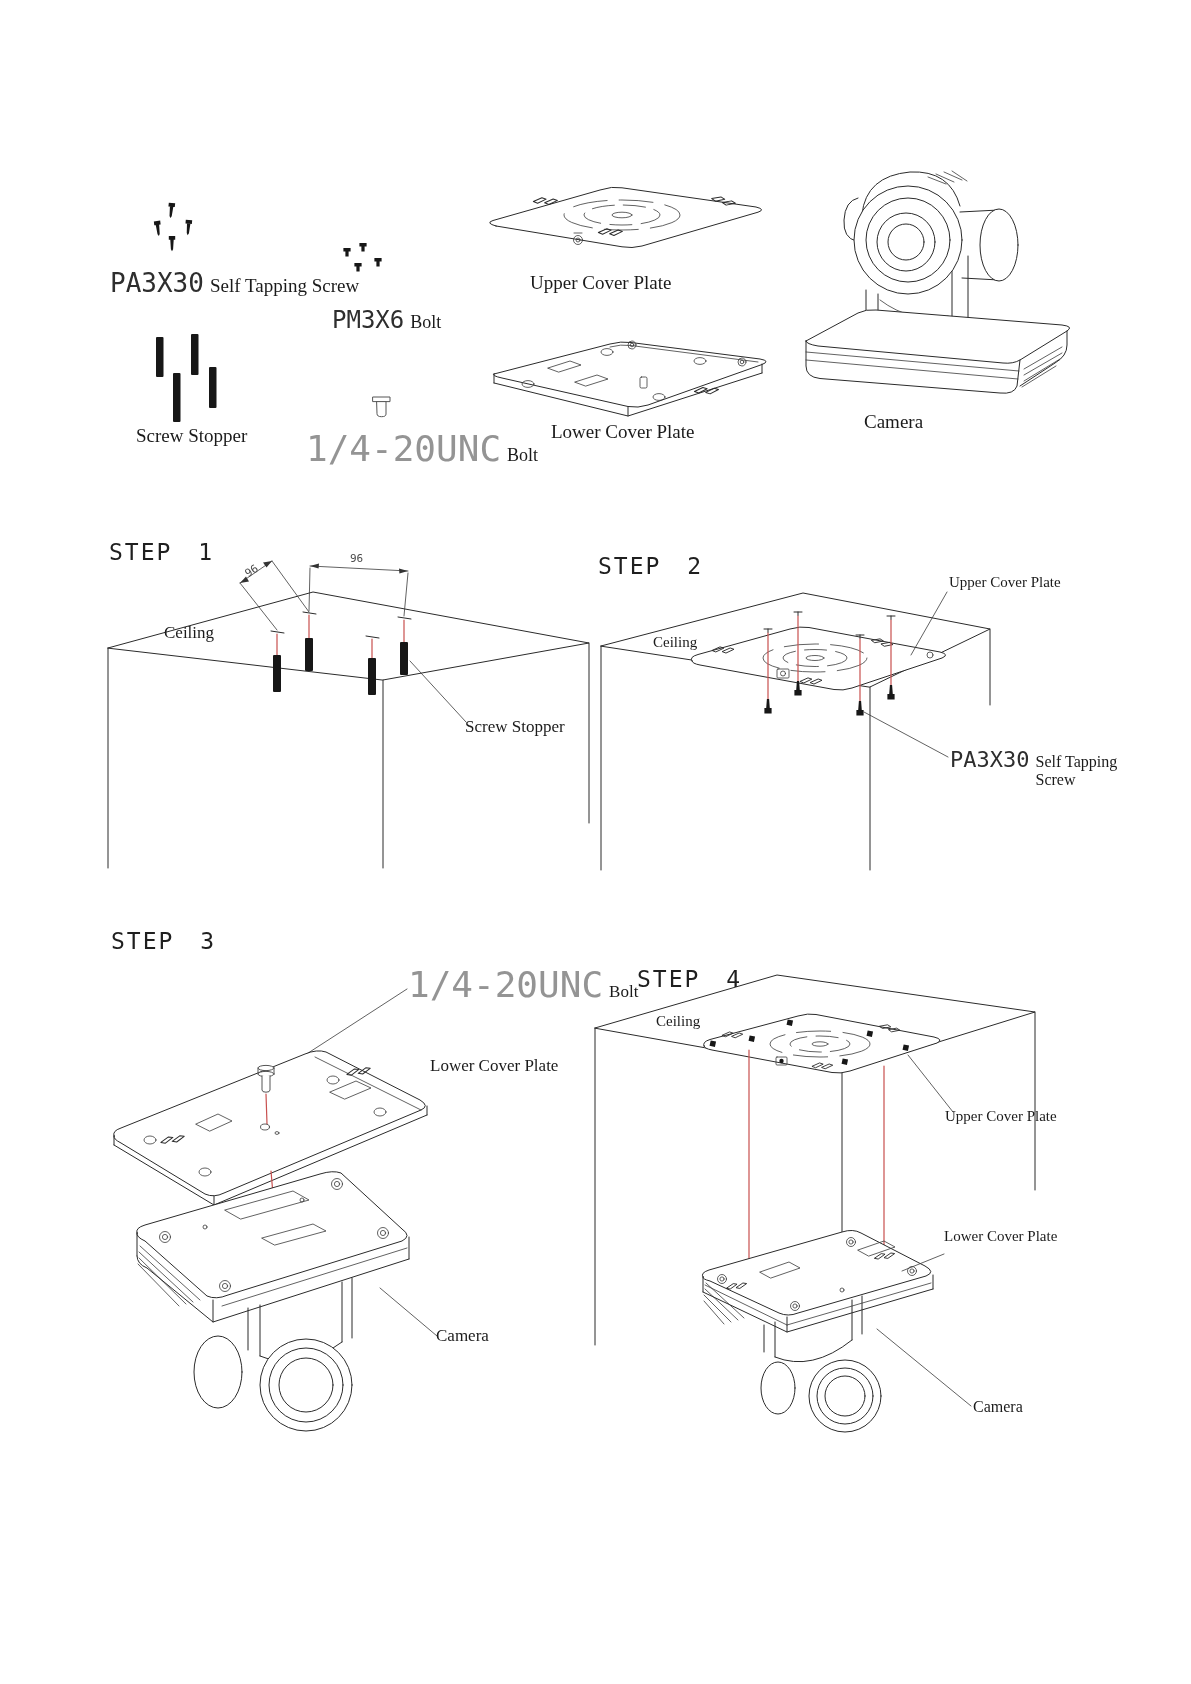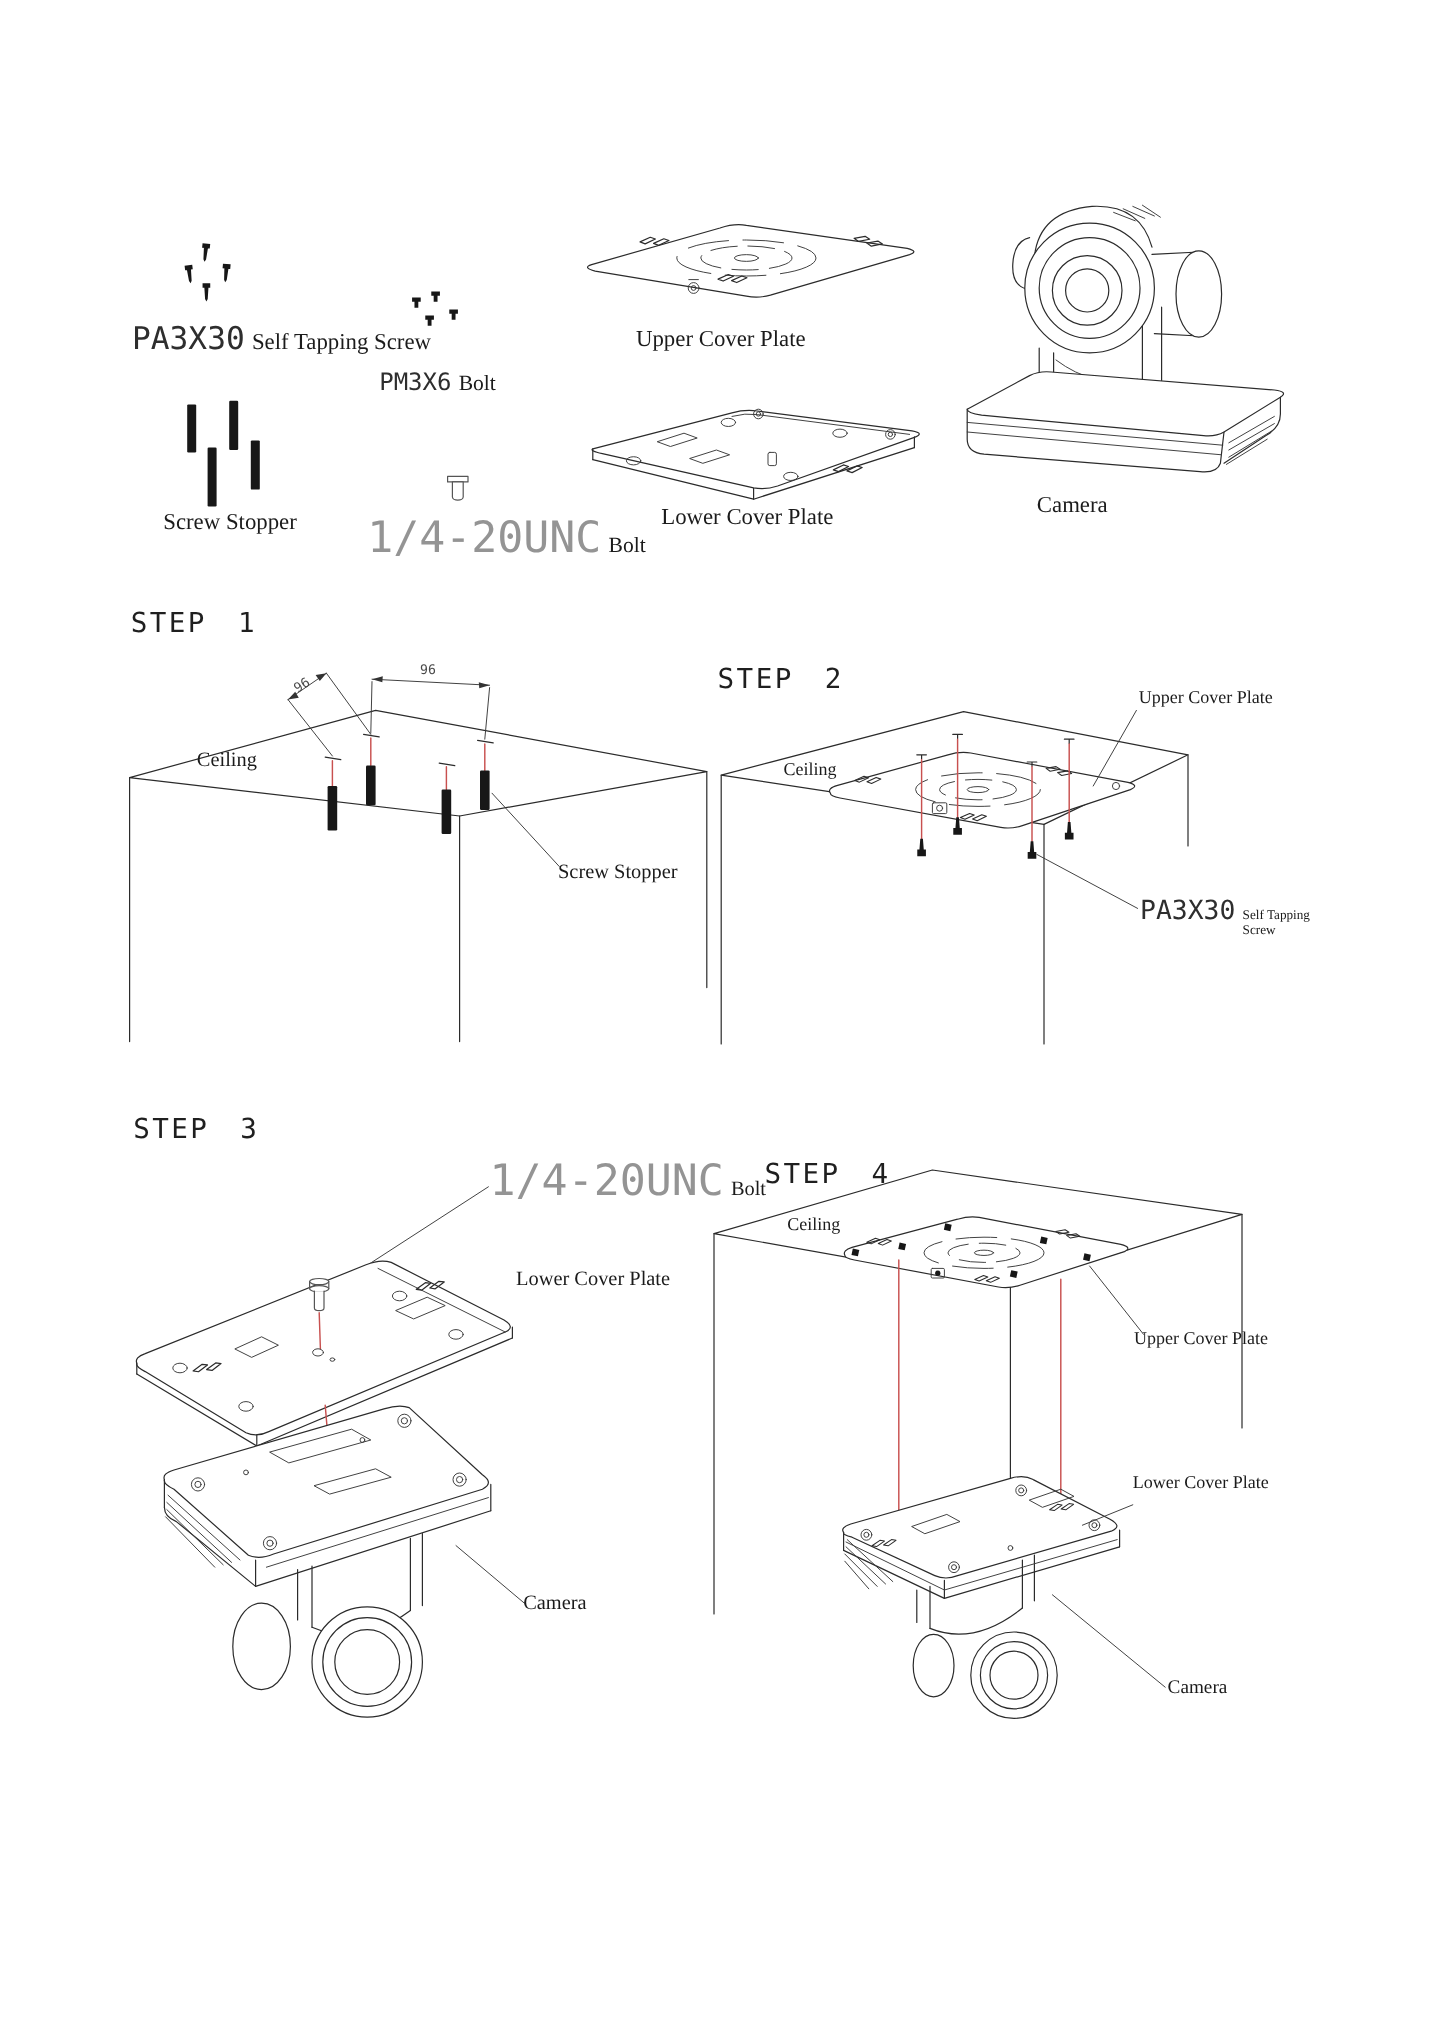--- a/index.html
+++ b/index.html
@@ -21,24 +21,24 @@
   .arw { fill:#333; stroke:none; }
 
   .lbl { position:absolute; white-space:nowrap; color:#1b1b1b; line-height:1.05; }
   .serif { font-family:"Liberation Serif","DejaVu Serif",serif; }
   .cad { font-family:"DejaVu Sans Mono","Liberation Mono",monospace; color:#2e2e2e; }
   .cadgray { font-family:"DejaVu Sans Mono","Liberation Mono",monospace; color:#949494; }
   .steptitle { font-family:"DejaVu Sans Mono","Liberation Mono",monospace; font-size:23px;
                letter-spacing:2px; word-spacing:10px; color:#1f1f1f; }
   .dim { font-family:"DejaVu Sans Mono","Liberation Mono",monospace; font-size:11px; color:#4a4a4a; }
   .pair { display:flex; align-items:baseline; gap:6px; }
-  .sz26 { font-size:26px; } .sz24 { font-size:20px; } .sz28 { font-size:36px; }
+  .sz26 { font-size:26px; } .sz24 { font-size:24px;margin-left:16px; } .sz28 { font-size:36px; }
   .sz22 { font-size:22px; } .sz19 { font-size:19px;font-family:Liberation Serif, serif; } .sz18 { font-size:18px; }
   .sz17 { font-size:17px; } .sz16 { font-size:16px; } .sz15 { font-size:15px; }
-  .two12 { font-size:11px; line-height:1.12; }
+  .two12 { font-size:16px; line-height:1.12; }
   .rot { transform:rotate(-33deg); transform-origin:left top; }
 </style>
 </head>
 <body>
 
 <div class="page">
 
 <svg class="art" width="1191" height="1684" viewBox="0 0 1191 1684">
   <defs>
     <g id="scrD">
@@ -314,21 +314,21 @@
   </div>
   <div class="lbl serif sz19" style="left:136px; top:426px;">Screw Stopper</div>
   <div class="lbl pair" style="left:306px; top:430px;">
     <span class="cadgray sz28">1/4-20UNC</span>
     <span class="serif sz18">Bolt</span>
   </div>
   <div class="lbl serif sz19" style="left:530px; top:273px;">Upper Cover Plate</div>
   <div class="lbl serif sz19" style="left:551px; top:422px;">Lower Cover Plate</div>
   <div class="lbl serif sz19" style="left:864px; top:412px;">Camera</div>
 
-  <div class="lbl steptitle" style="left:109px; top:508px;">STEP 1</div>
+  <div class="lbl steptitle" style="left:109px; top:540px;">STEP 1</div>
   <div class="lbl serif sz17" style="left:164px; top:624px;">Ceiling</div>
   <div class="lbl serif sz17" style="left:465px; top:718px;">Screw Stopper</div>
   <div class="lbl dim rot" style="left:243px; top:570px;">96</div>
   <div class="lbl dim" style="left:350px; top:553px;">96</div>
 
   <div class="lbl steptitle" style="left:598px; top:554px;">STEP 2</div>
   <div class="lbl serif sz15" style="left:653px; top:635px;">Ceiling</div>
   <div class="lbl serif sz15" style="left:949px; top:575px;">Upper Cover Plate</div>
   <div class="lbl pair" style="left:950px; top:748px;">
     <span class="cad sz22">PA3X30</span>

